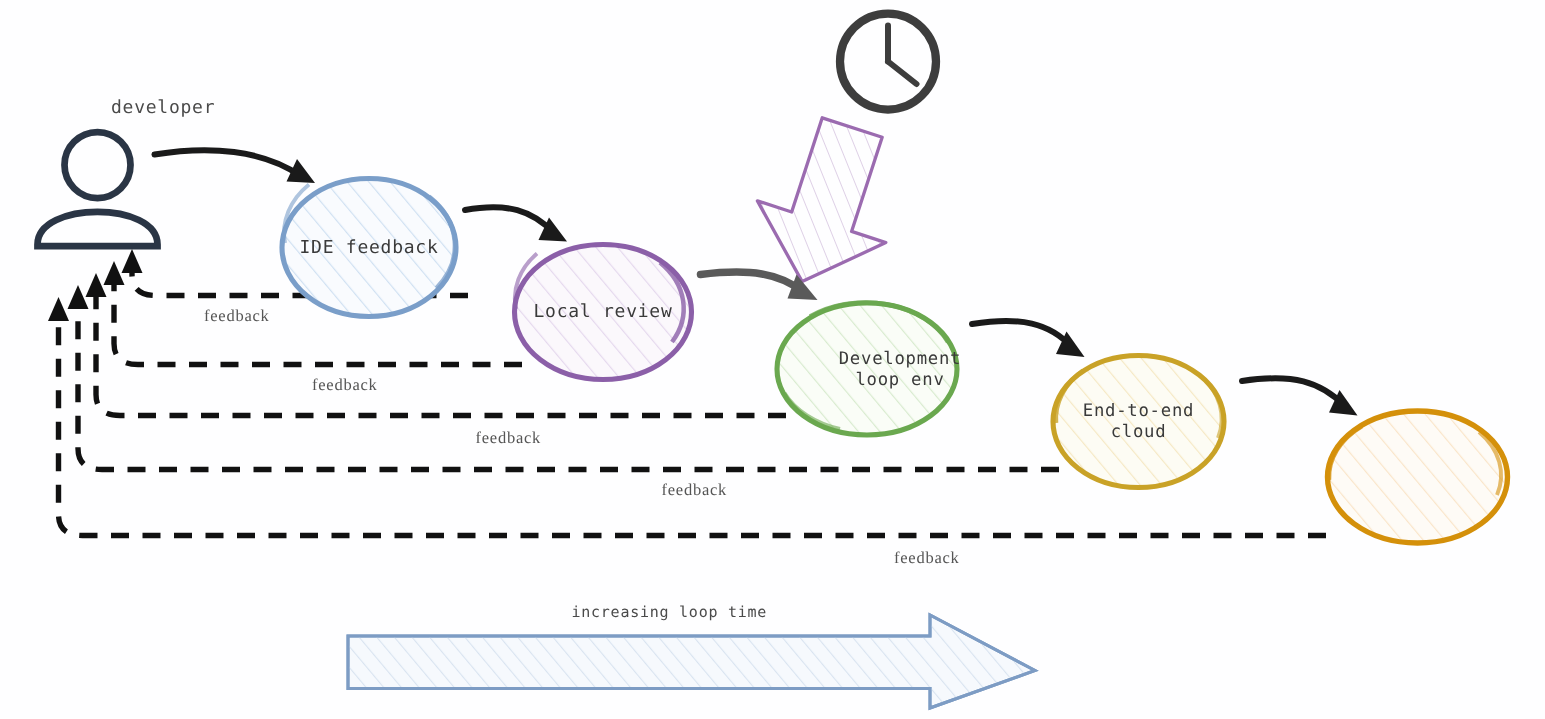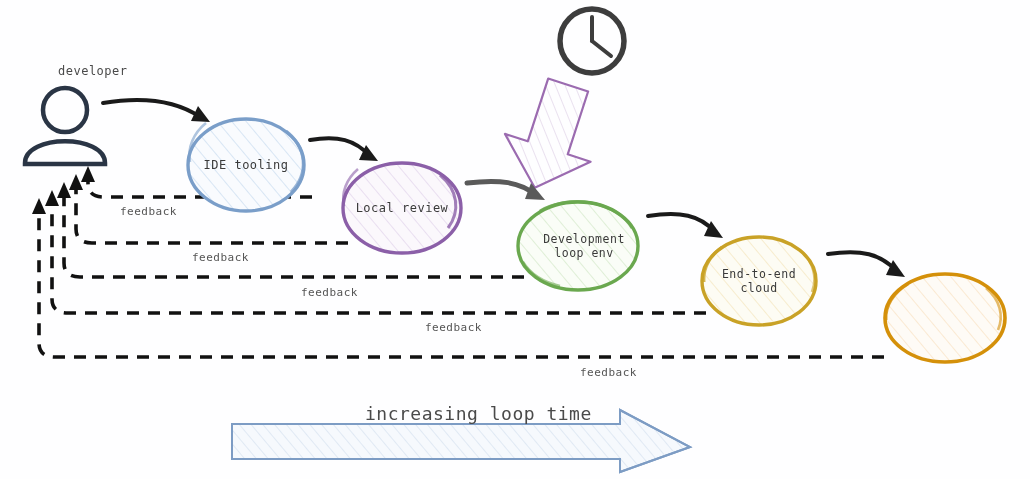--- a/index.html
+++ b/index.html
@@ -21,34 +21,35 @@
     position: absolute;
     left: 0;
     top: 0;
   }
   .lbl {
     position: absolute;
     font-family: "DejaVu Sans Mono", monospace;
     color: #4a4a4a;
     white-space: nowrap;
     letter-spacing: 0.5px;
+    margin-left: 16px;
   }
   .node-label {
     position: absolute;
     font-family: "DejaVu Sans Mono", monospace;
     color: #3a3a3a;
     text-align: center;
     line-height: 1.25;
     letter-spacing: 0.5px;
     transform: translate(-50%, -50%);
     pointer-events: none;
   }
-  .fb-label { font-size: 11px; color: #555; }
+  .fb-label { font-size: 11px; color: #555; font-family: Liberation Serif, serif; }
   .dev-label { font-size: 12px; color: #4a4a4a; }
-  .loop-label { font-size: 18px; color: #4a4a4a; }
+  .loop-label { font-size: 10px; color: #4a4a4a; }
 </style>
 </head>
 <body>
 
 <div id="canvas">
 
   <svg width="1030" height="479" viewBox="0 0 1030 479">
     <defs>
 
       <pattern id="h-blue" patternUnits="userSpaceOnUse" width="11" height="11" patternTransform="rotate(-40)">
@@ -181,25 +182,25 @@
 
     <g>
       <path d="M 232 424 L 620 424 L 620 410 L 690 447 L 620 472 L 620 459 L 232 459 Z" fill="#f6f9fd" stroke="#7d9cc4" stroke-width="2"></path>
       <path d="M 232 424 L 620 424 L 620 410 L 690 447 L 620 472 L 620 459 L 232 459 Z" fill="url(#h-steel)" opacity="0.75" stroke="none"></path>
       <path d="M 232 424 L 620 424 L 620 410 L 690 447 L 620 472 L 620 459 L 232 459 Z" fill="none" stroke="#7d9cc4" stroke-width="2"></path>
     </g>
   </svg>
 
   <div class="lbl dev-label" style="left:58px; top:64px;">developer</div>
 
-  <div class="node-label" style="left:246px; top:165px; font-size:12px;">IDE tooling</div>
+  <div class="node-label" style="left:246px; top:165px; font-size:12px;">IDE feedback</div>
 
   <div class="node-label" style="left:402px; top:208px; font-size:12px;">Local review</div>
 
-  <div class="node-label" style="left:584px; top:246px; font-size:11.5px; width:132px;">
+  <div class="node-label" style="left:600px; top:246px; font-size:11.5px; width:132px;">
     <div>Development</div>
     <div>loop env</div>
   </div>
 
   <div class="node-label" style="left:759px; top:281px; font-size:11.5px; width:86px;">
     <div>End-to-end</div>
     <div>cloud</div>
   </div>
 
 

